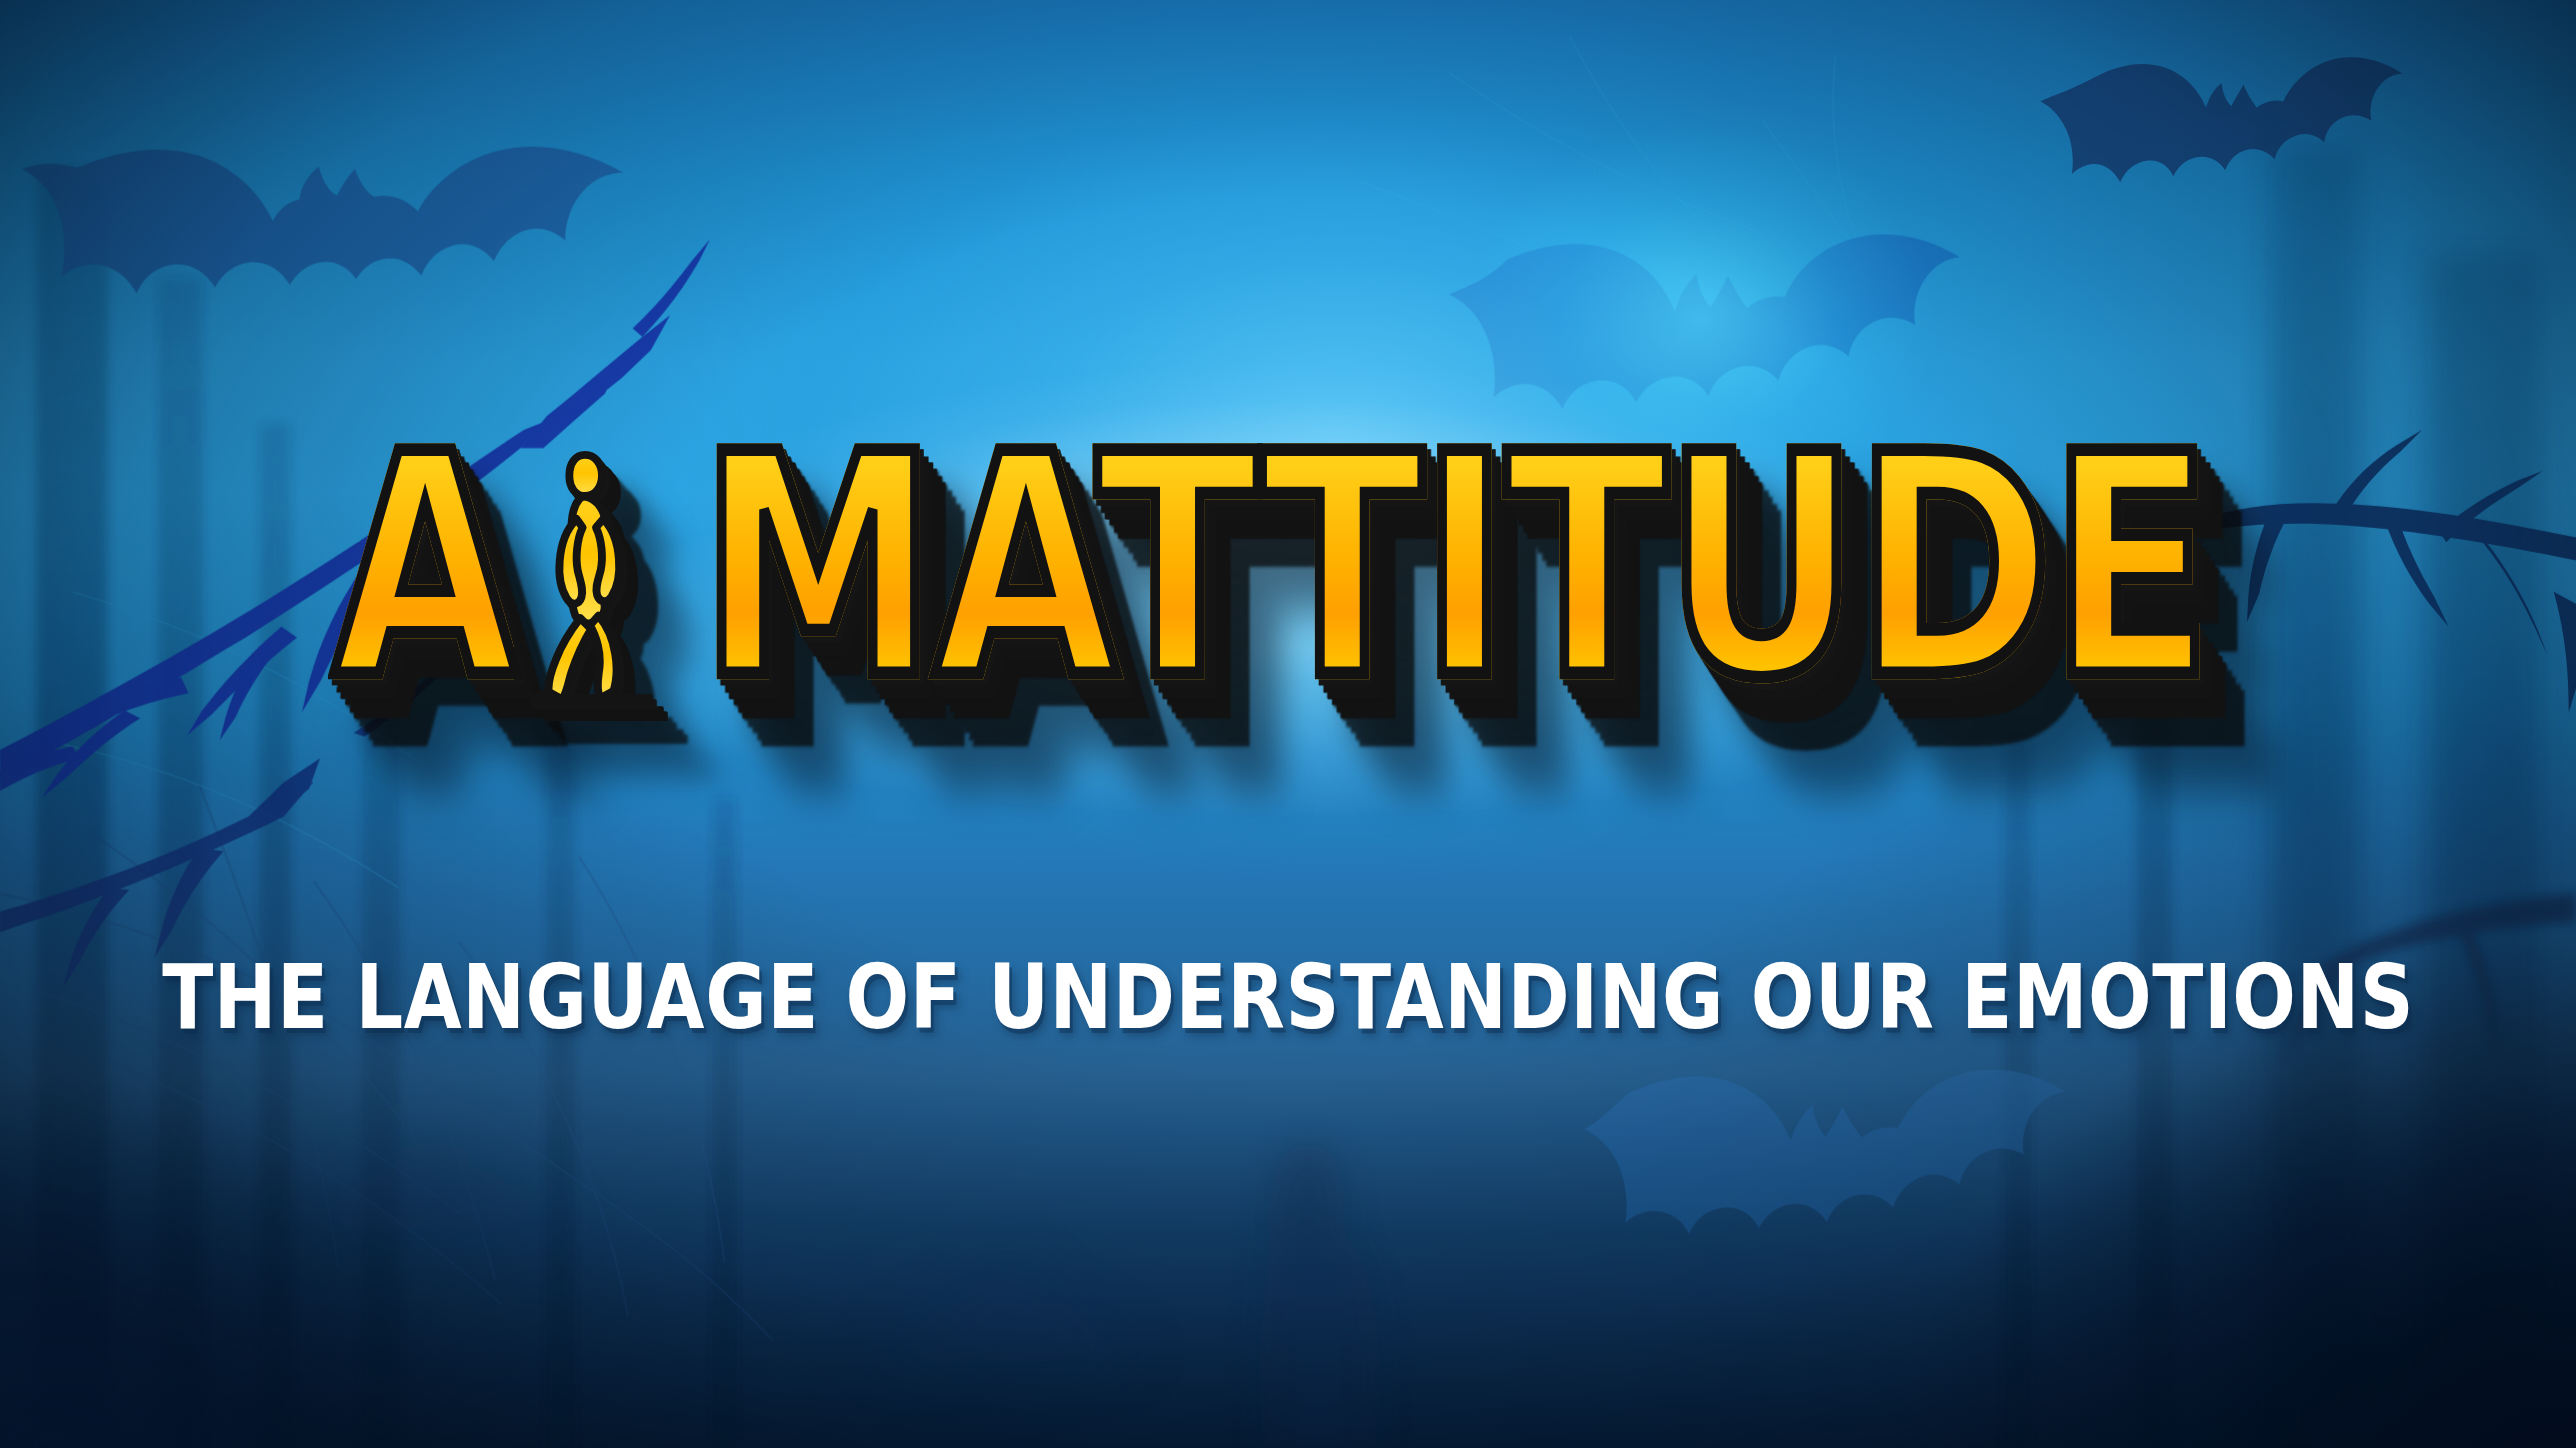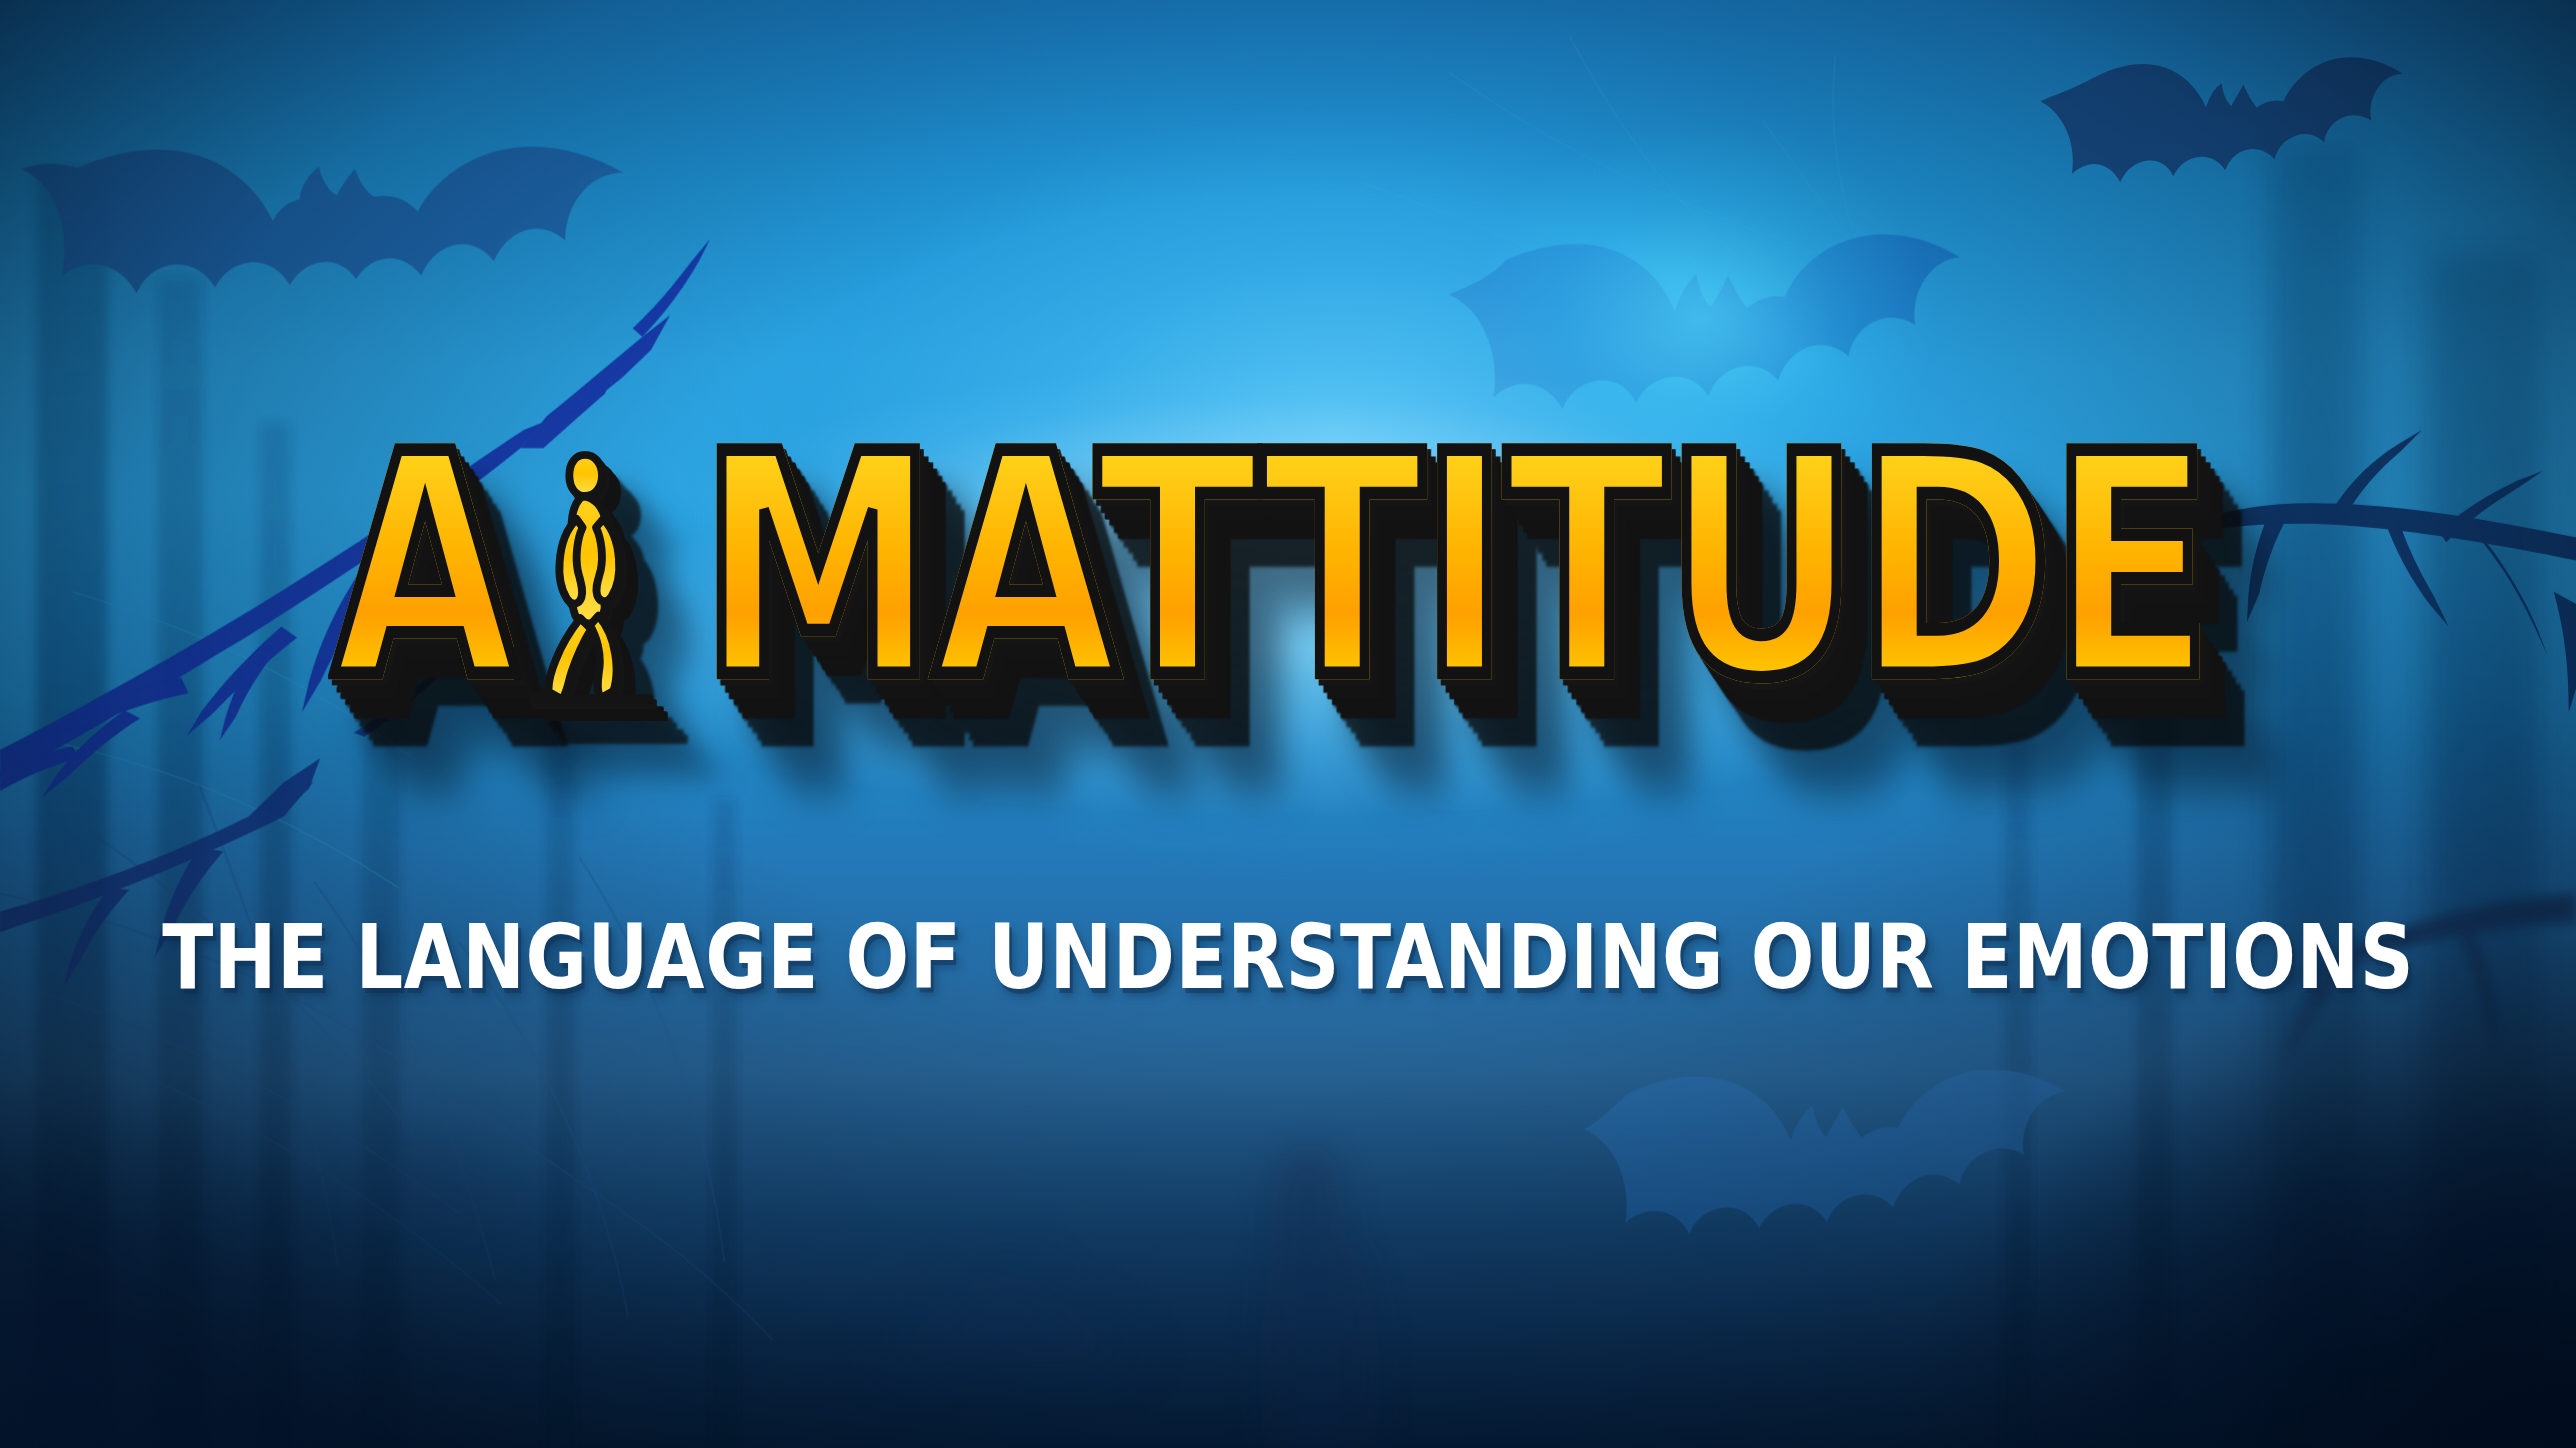--- a/index.html
+++ b/index.html
@@ -153,21 +153,21 @@
       drop-shadow(11px 12px 0 #121212)
       drop-shadow(20.5px 23px 1.8px rgba(10,10,10,0.7))
       drop-shadow(33px 36px 13.3px rgba(6,18,34,0.5));
   }
   .figure-slot svg { width:100%; height:100%; display:block; }
 
   
   .subtitle-wrap {
     position:absolute;
     left:0; right:0;
-    top: 912px;
+    top: 952px;
     display:flex;
     align-items:center;
     justify-content:center;
     pointer-events:none;
   }
   .subtitle-text {
     font-family: "DejaVu Sans", sans-serif;
     font-weight: 700;
     font-size: 76px;
     letter-spacing: 0.6px;

